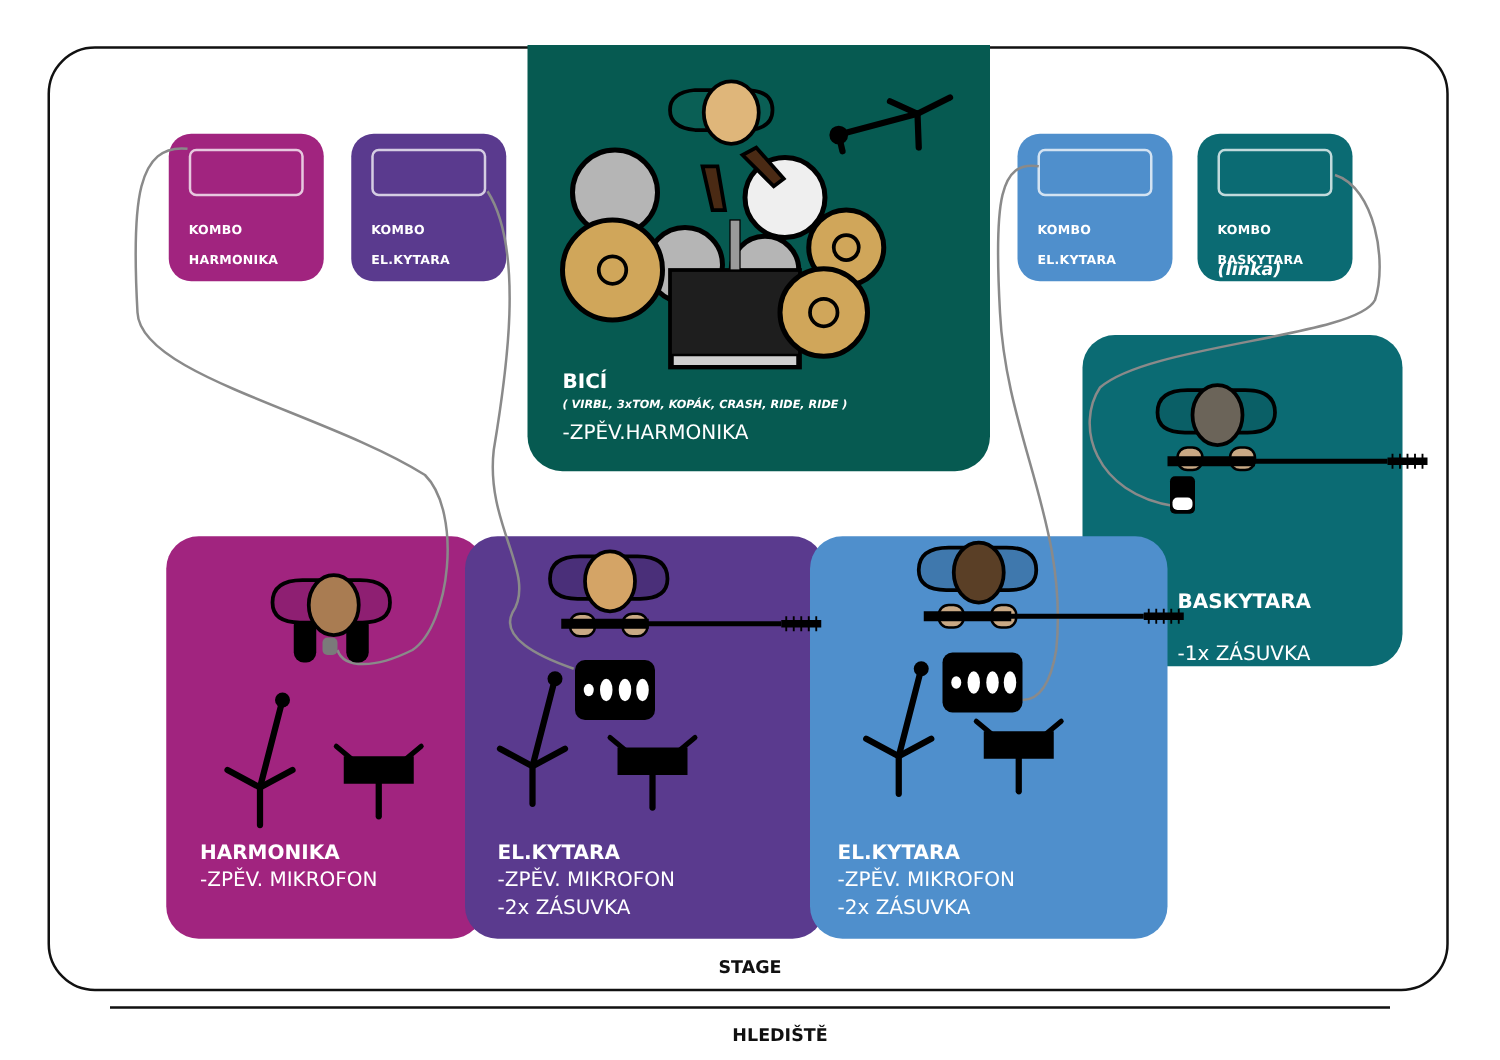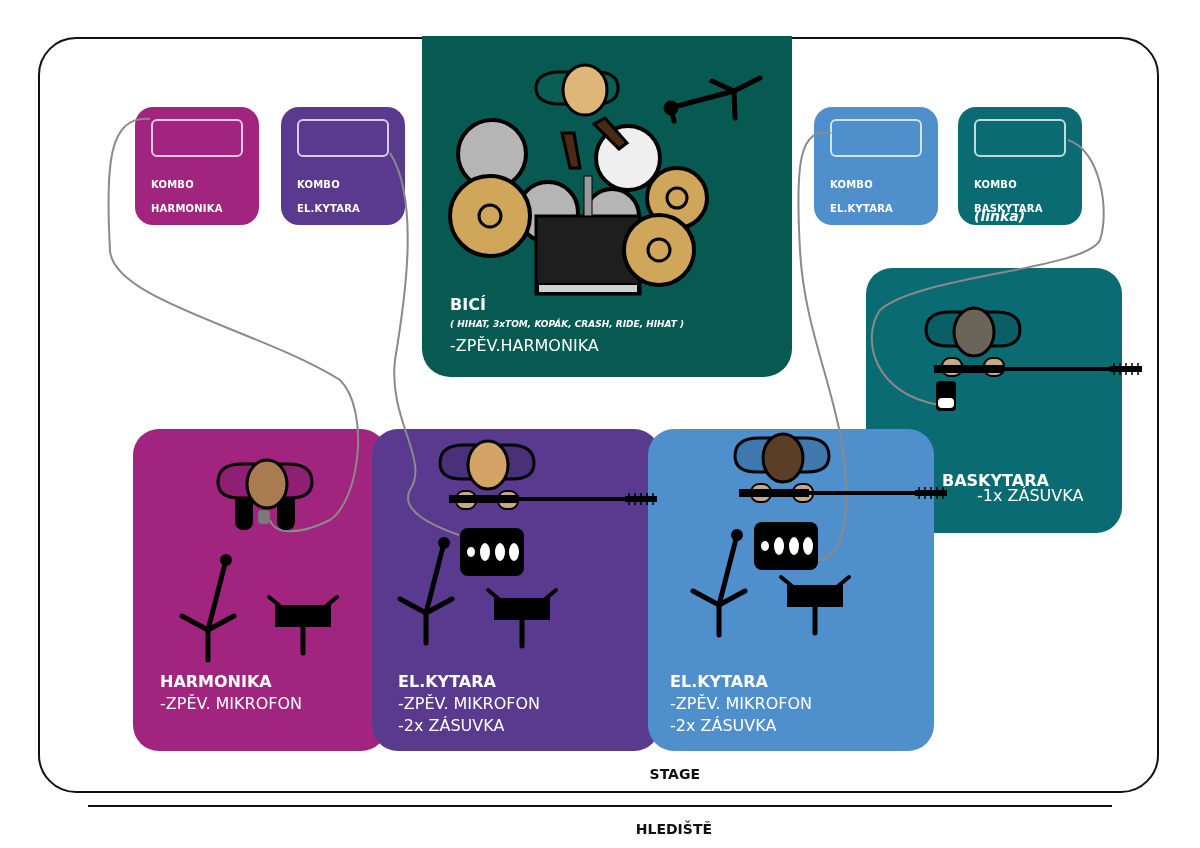--- a/index.html
+++ b/index.html
@@ -9,31 +9,31 @@
   .stage-border { left:38px; top:37px; width:1121px; height:756px; border:2px solid #111;
                   border-radius:38px; box-sizing:border-box; }
   .panel { position:absolute; border-radius:26px; color:#fff;padding-left:12px; }
   .kombo { position:absolute; width:124px; height:118px; border-radius:18px; color:#fff; }
   .kombo .screen { position:absolute; left:16px; top:12px; width:92px; height:38px;
                    border:2px solid rgba(255,255,255,0.75); border-radius:6px; box-sizing:border-box; }
   .kombo .lbl { position:absolute; left:16px; top:66px; font-weight:bold; font-size:10px; line-height:24px; letter-spacing:0.2px; }
   .kombo .sub { position:absolute; left:16px; top:104px; font-size:14px; font-style:italic; font-weight:bold; line-height:10px; }
   .ptitle { position:absolute; font-weight:bold; font-size:16px; line-height:20px; }
   .pline { position:absolute; font-size:16px; line-height:20px; }
-  .caption { position:absolute; font-weight:bold; font-size:14px; color:#111; text-align:right; width:200px; }
+  .caption { position:absolute; font-weight:bold; font-size:14px; color:#111; text-align:center; width:200px; }
   svg { position:absolute; overflow:visible; }
 </style>
 </head>
 <body>
 
 <div class="abs stage-border"></div>
 
 <div class="panel" style="left:422px; top:36px; width:358px; height:341px; background:#065a51; border-radius:0 0 28px 28px;">
   <div class="ptitle" style="left:28px; top:259px;">BICÍ</div>
-  <div class="abs" style="left:28px; top:283px; font-size:9px; font-style:italic; font-weight:bold;">( HIHAT, 3xTOM, KOPÁK, CRASH, RIDE, HIHAT )</div>
+  <div class="abs" style="left:28px; top:283px; font-size:9px; font-style:italic; font-weight:bold;">( VIRBL, 3xTOM, KOPÁK, CRASH, RIDE, RIDE )</div>
   <div class="pline" style="left:28px; top:300px;">-ZPĚV.HARMONIKA</div>
 </div>
 
 <svg style="left:422px; top:36px;" width="358" height="264" viewBox="0 0 358 264">
 
   <g stroke="#000" stroke-width="5" stroke-linecap="round" fill="none">
     <line x1="248" y1="72" x2="312" y2="55"></line>
     <line x1="290" y1="45" x2="312" y2="55"></line>
     <line x1="312" y1="55" x2="338" y2="42"></line>
     <line x1="312" y1="55" x2="313" y2="82"></line>
@@ -97,21 +97,21 @@
   <div class="screen"></div>
   <div class="lbl">
       <div>KOMBO</div>
       <div>BASKYTARA</div>
     </div>
   <div class="sub">(linka)</div>
 </div>
 
 <div class="panel" style="left:866px; top:268px; width:244px; height:265px; background:#0b6b73;">
   <div class="ptitle" style="left:76px; top:203px;">BASKYTARA</div>
-  <div class="pline" style="left:76px; top:218px;margin-left:35px;">-1x ZÁSUVKA</div>
+  <div class="pline" style="left:76px; top:245px;">-1x ZÁSUVKA</div>
 </div>
 
 <div class="panel" style="left:133px; top:429px; width:242px; height:322px; background:#a1247f;">
   <div class="ptitle" style="left:27px; top:243px;">HARMONIKA</div>
   <div class="pline" style="left:27px; top:265px;">-ZPĚV. MIKROFON</div>
 </div>
 <div class="panel" style="left:372px; top:429px; width:276px; height:322px; background:#5a3a8e;">
   <div class="ptitle" style="left:26px; top:243px;">EL.KYTARA</div>
   <div class="pline" style="left:26px; top:265px;">-ZPĚV. MIKROFON</div>
   <div class="pline" style="left:26px; top:287px;">-2x ZÁSUVKA</div>
@@ -205,13 +205,13 @@
   </g>
   <use href="#guitar" x="990" y="369"></use>
   <g transform="translate(946,396)">
     <rect x="-10" y="-15" width="20" height="30" rx="4" fill="#000"></rect>
     <rect x="-8" y="2" width="16" height="10" rx="4" fill="#fff"></rect>
   </g>
 </svg>
 
 <div class="caption" style="left:500px; top:766px;">STAGE</div>
 <div class="abs" style="left:88px; top:805px; width:1024px; height:2px; background:#111;"></div>
-<div class="caption" style="left:512px; top:821px;">HLEDIŠTĚ</div>
+<div class="caption" style="left:524px; top:821px;">HLEDIŠTĚ</div>
 
 </body></html>

